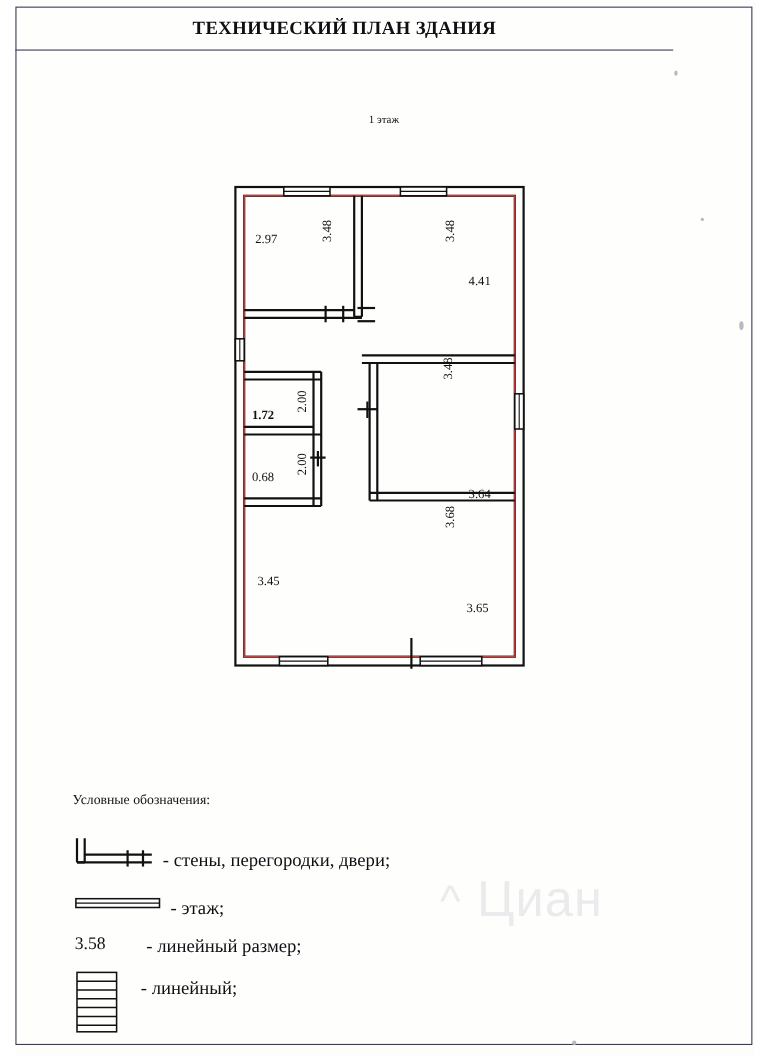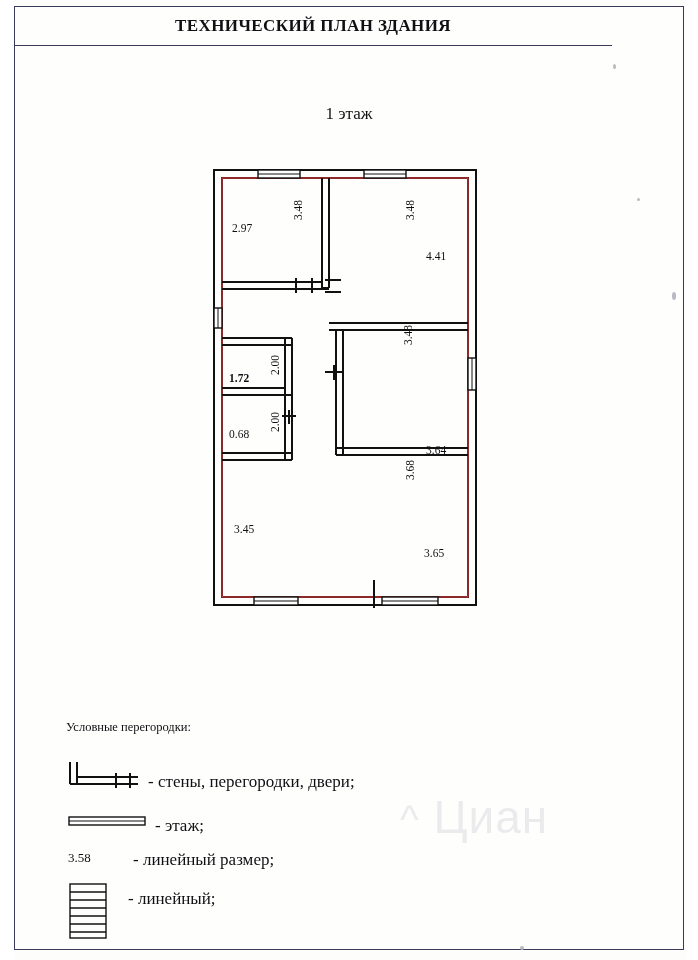--- a/index.html
+++ b/index.html
@@ -74,21 +74,21 @@
   .subtitle-row .t {
     font-size: 15px;
     color: #15151a;
   }
   .floor-label {
     position: absolute;
     left: 0;
     top: 104px;
     width: 698px;
     text-align: center;
-    font-size: 17px;
+    font-size: 10px;
     color: #101014;
   }
 
   
   #plan {
     position: absolute;
     left: 196px;
     top: 160px;
     width: 300px;
     height: 460px;
@@ -117,21 +117,21 @@
   }
   .legend-item {
     position: absolute;
     font-size: 17px;
     color: #101014;
   }
   .lg1 { left: 148px; top: 772px; }
   .lg2 { left: 155px; top: 816px; }
   .lg3 { left: 133px; top: 850px; }
   .lg4 { left: 128px; top: 889px; }
-  .lg-size { position: absolute; left: 68px; top: 850px; font-size: 13px; color:#101014;}
+  .lg-size { position: absolute; left: 68px; top: 850px; font-size: 16px; color:#101014;}
 
   .legend-sym { position: absolute; }
 
   
   .watermark {
     position: absolute;
     left: 400px;
     top: 790px;
     font-size: 46px;
     color: rgba(150,150,165,0.18);
@@ -240,36 +240,36 @@
         <rect x="272" y="198" width="8" height="32" fill="#ffffff" stroke="#111111" stroke-width="1.4"></rect>
         <line x1="276" y1="198" x2="276" y2="230" stroke="#111111" stroke-width="1"></line>
 
         <rect x="58" y="437" width="44" height="8" fill="#ffffff" stroke="#111111" stroke-width="1.4"></rect>
         <line x1="58" y1="441" x2="102" y2="441" stroke="#111111" stroke-width="1"></line>
         <rect x="186" y="437" width="56" height="8" fill="#ffffff" stroke="#111111" stroke-width="1.4"></rect>
         <line x1="186" y1="441" x2="242" y2="441" stroke="#111111" stroke-width="1"></line>
       </g>
     </svg>
 
-    <span class="dim" style="left:36px; top:62px;">2.97</span>
+    <span class="dim" style="left:36px; top:52px;">2.97</span>
     <span class="dim vert" style="left:96px; top:60px;">3.48</span>
     <span class="dim vert" style="left:208px; top:60px;">3.48</span>
     <span class="dim" style="left:230px; top:90px;">4.41</span>
     <span class="dim vert" style="left:206px; top:185px;">3.48</span>
     <span class="dim" style="left:230px; top:248px;margin-top:36px;">3.64</span>
     <span class="dim" style="left:33px; top:212px;font-weight:bold;">1.72</span>
     <span class="dim vert" style="left:73px; top:215px;">2.00</span>
     <span class="dim" style="left:33px; top:268px;">0.68</span>
     <span class="dim vert" style="left:73px; top:272px;">2.00</span>
     <span class="dim vert" style="left:208px; top:320px;">3.68</span>
     <span class="dim" style="left:38px; top:363px;">3.45</span>
     <span class="dim" style="left:228px; top:387px;">3.65</span>
   </div>
 
-  <div class="legend-title">Условные перегородки:</div>
+  <div class="legend-title">Условные обозначения:</div>
 
   <div class="legend-sym" style="left:66px; top:760px;">
     <svg width="76" height="28" viewBox="0 0 76 28" xmlns="http://www.w3.org/2000/svg">
       <g stroke="#111111" fill="none" stroke-width="2">
         <line x1="4" y1="2" x2="4" y2="24"></line>
         <line x1="11" y1="2" x2="11" y2="24"></line>
         <line x1="4" y1="24" x2="72" y2="24"></line>
         <line x1="11" y1="17" x2="72" y2="17"></line>
         <line x1="4" y1="24" x2="11" y2="24"></line>
         <line x1="50" y1="13" x2="50" y2="28"></line>

